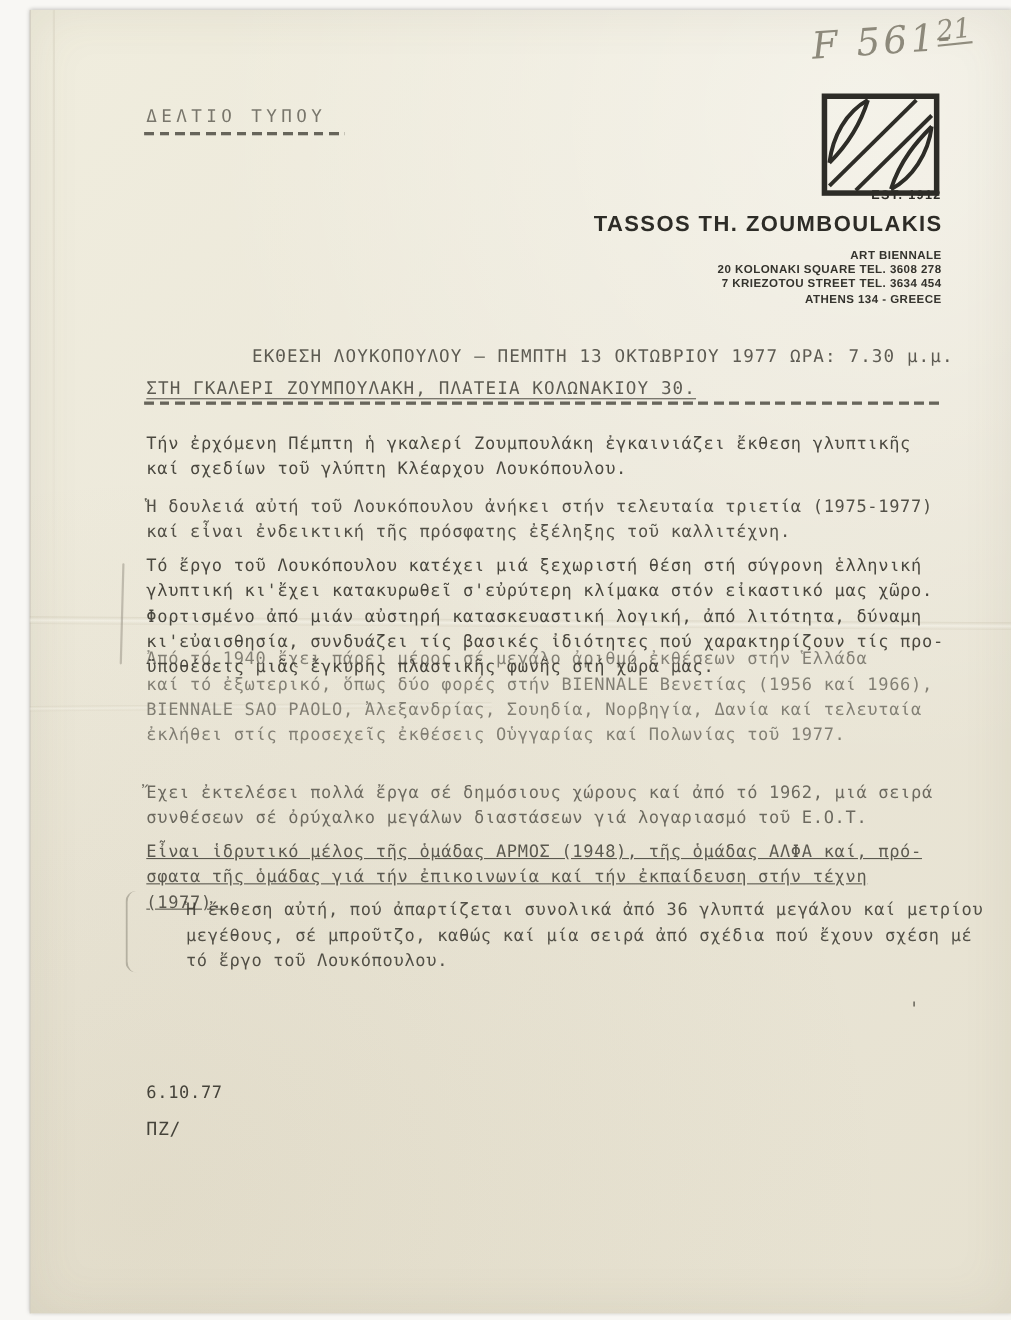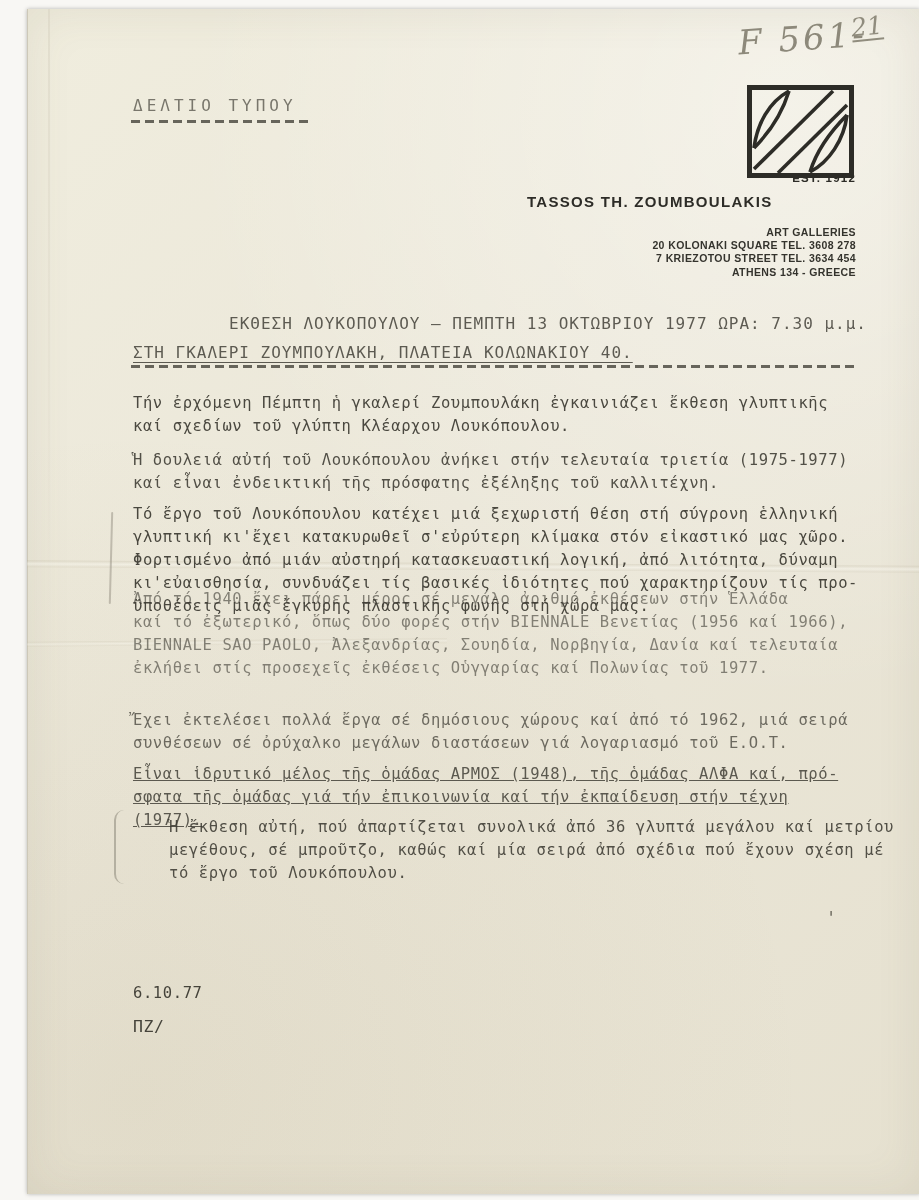--- a/index.html
+++ b/index.html
@@ -55,23 +55,23 @@
   }
 
   
   .logo{position:absolute;left:746px;top:84px;width:109px;height:95px;}
   .est{
     position:absolute;right:63px;top:172px;width:250px;text-align:right;
     font-family:"Liberation Sans", sans-serif;font-weight:bold;
     font-size:11.5px;letter-spacing:1.2px;color:#2d2c27;
   }
   .lh-name{
-    position:absolute;right:62px;top:193px;width:330px;text-align:left;
+    position:absolute;right:62px;top:193px;width:330px;text-align:right;
     font-family:"Liberation Sans", sans-serif;font-weight:600;
-    font-size:15px;letter-spacing:1.3px;color:#2d2c27;
+    font-size:20px;letter-spacing:1.3px;color:#2d2c27;
   }
   .lh-block{
     position:absolute;right:63px;top:226px;width:330px;text-align:right;
     font-family:"Liberation Sans", sans-serif;font-weight:bold;
     font-size:10.5px;line-height:13.2px;letter-spacing:.4px;color:#34332d;
   }
 
   
   .type{
     position:absolute;left:133px;width:734px;
@@ -121,31 +121,31 @@
   <path d="M43 7 C 23 18 11 40 8 64" fill="none" stroke="#2d2c27" stroke-width="3.6"></path>
   <path d="M43 7 C 35 33 20 52 8 64" fill="none" stroke="#2d2c27" stroke-width="3.6"></path>
   <line x1="8" y1="85" x2="87" y2="7" stroke="#2d2c27" stroke-width="3.6"></line>
   <line x1="32" y1="89" x2="101" y2="21" stroke="#2d2c27" stroke-width="3.6"></line>
   <path d="M64 88 C 83 78 98 56 101 31" fill="none" stroke="#2d2c27" stroke-width="3.6"></path>
   <path d="M64 88 C 72 62 88 44 101 31" fill="none" stroke="#2d2c27" stroke-width="3.6"></path>
 </svg>
 <div class="est">EST. 1912</div>
 <div class="lh-name">TASSOS TH. ZOUMBOULAKIS</div>
 <div class="lh-block">
-  <div>ART GALLERIES</div>
+  <div>ART BIENNALE</div>
   <div>20 KOLONAKI SQUARE TEL. 3608 278</div>
   <div>7 KRIEZOTOU STREET TEL. 3634 454</div>
   <div>ATHENS 134 - GREECE</div>
 </div>
 
 <div class="doc-label">ΔΕΛΤΙΟ ΤΥΠΟΥ</div>
 <div class="dashes u-label"></div>
 
 <div class="type title1">ΕΚΘΕΣΗ ΛΟΥΚΟΠΟΥΛΟΥ – ΠΕΜΠΤΗ 13 ΟΚΤΩΒΡΙΟΥ 1977 ΩΡΑ: 7.30 μ.μ.</div>
-<div class="type title2">ΣΤΗ ΓΚΑΛΕΡΙ ΖΟΥΜΠΟΥΛΑΚΗ, ΠΛΑΤΕΙΑ ΚΟΛΩΝΑΚΙΟΥ 40.</div>
+<div class="type title2">ΣΤΗ ΓΚΑΛΕΡΙ ΖΟΥΜΠΟΥΛΑΚΗ, ΠΛΑΤΕΙΑ ΚΟΛΩΝΑΚΙΟΥ 30.</div>
 <div class="dashes u-title"></div>
 
 <div class="type" id="p1">Τήν ἐρχόμενη Πέμπτη ἡ γκαλερί Ζουμπουλάκη ἐγκαινιάζει ἔκθεση γλυπτικῆς
 καί σχεδίων τοῦ γλύπτη Κλέαρχου Λουκόπουλου.</div>
 <div class="type" id="p2">Ἡ δουλειά αὐτή τοῦ Λουκόπουλου ἀνήκει στήν τελευταία τριετία (1975-1977)
 καί εἶναι ἐνδεικτική τῆς πρόσφατης ἐξέληξης τοῦ καλλιτέχνη.</div>
 <div class="type" id="p3">Τό ἔργο τοῦ Λουκόπουλου κατέχει μιά ξεχωριστή θέση στή σύγρονη ἑλληνική
 γλυπτική κι'ἔχει κατακυρωθεῖ σ'εὐρύτερη κλίμακα στόν εἰκαστικό μας χῶρο.
 Φορτισμένο ἀπό μιάν αὐστηρή κατασκευαστική λογική, ἀπό λιτότητα, δύναμη
 κι'εὐαισθησία, συνδυάζει τίς βασικές ἰδιότητες πού χαρακτηρίζουν τίς προ-

